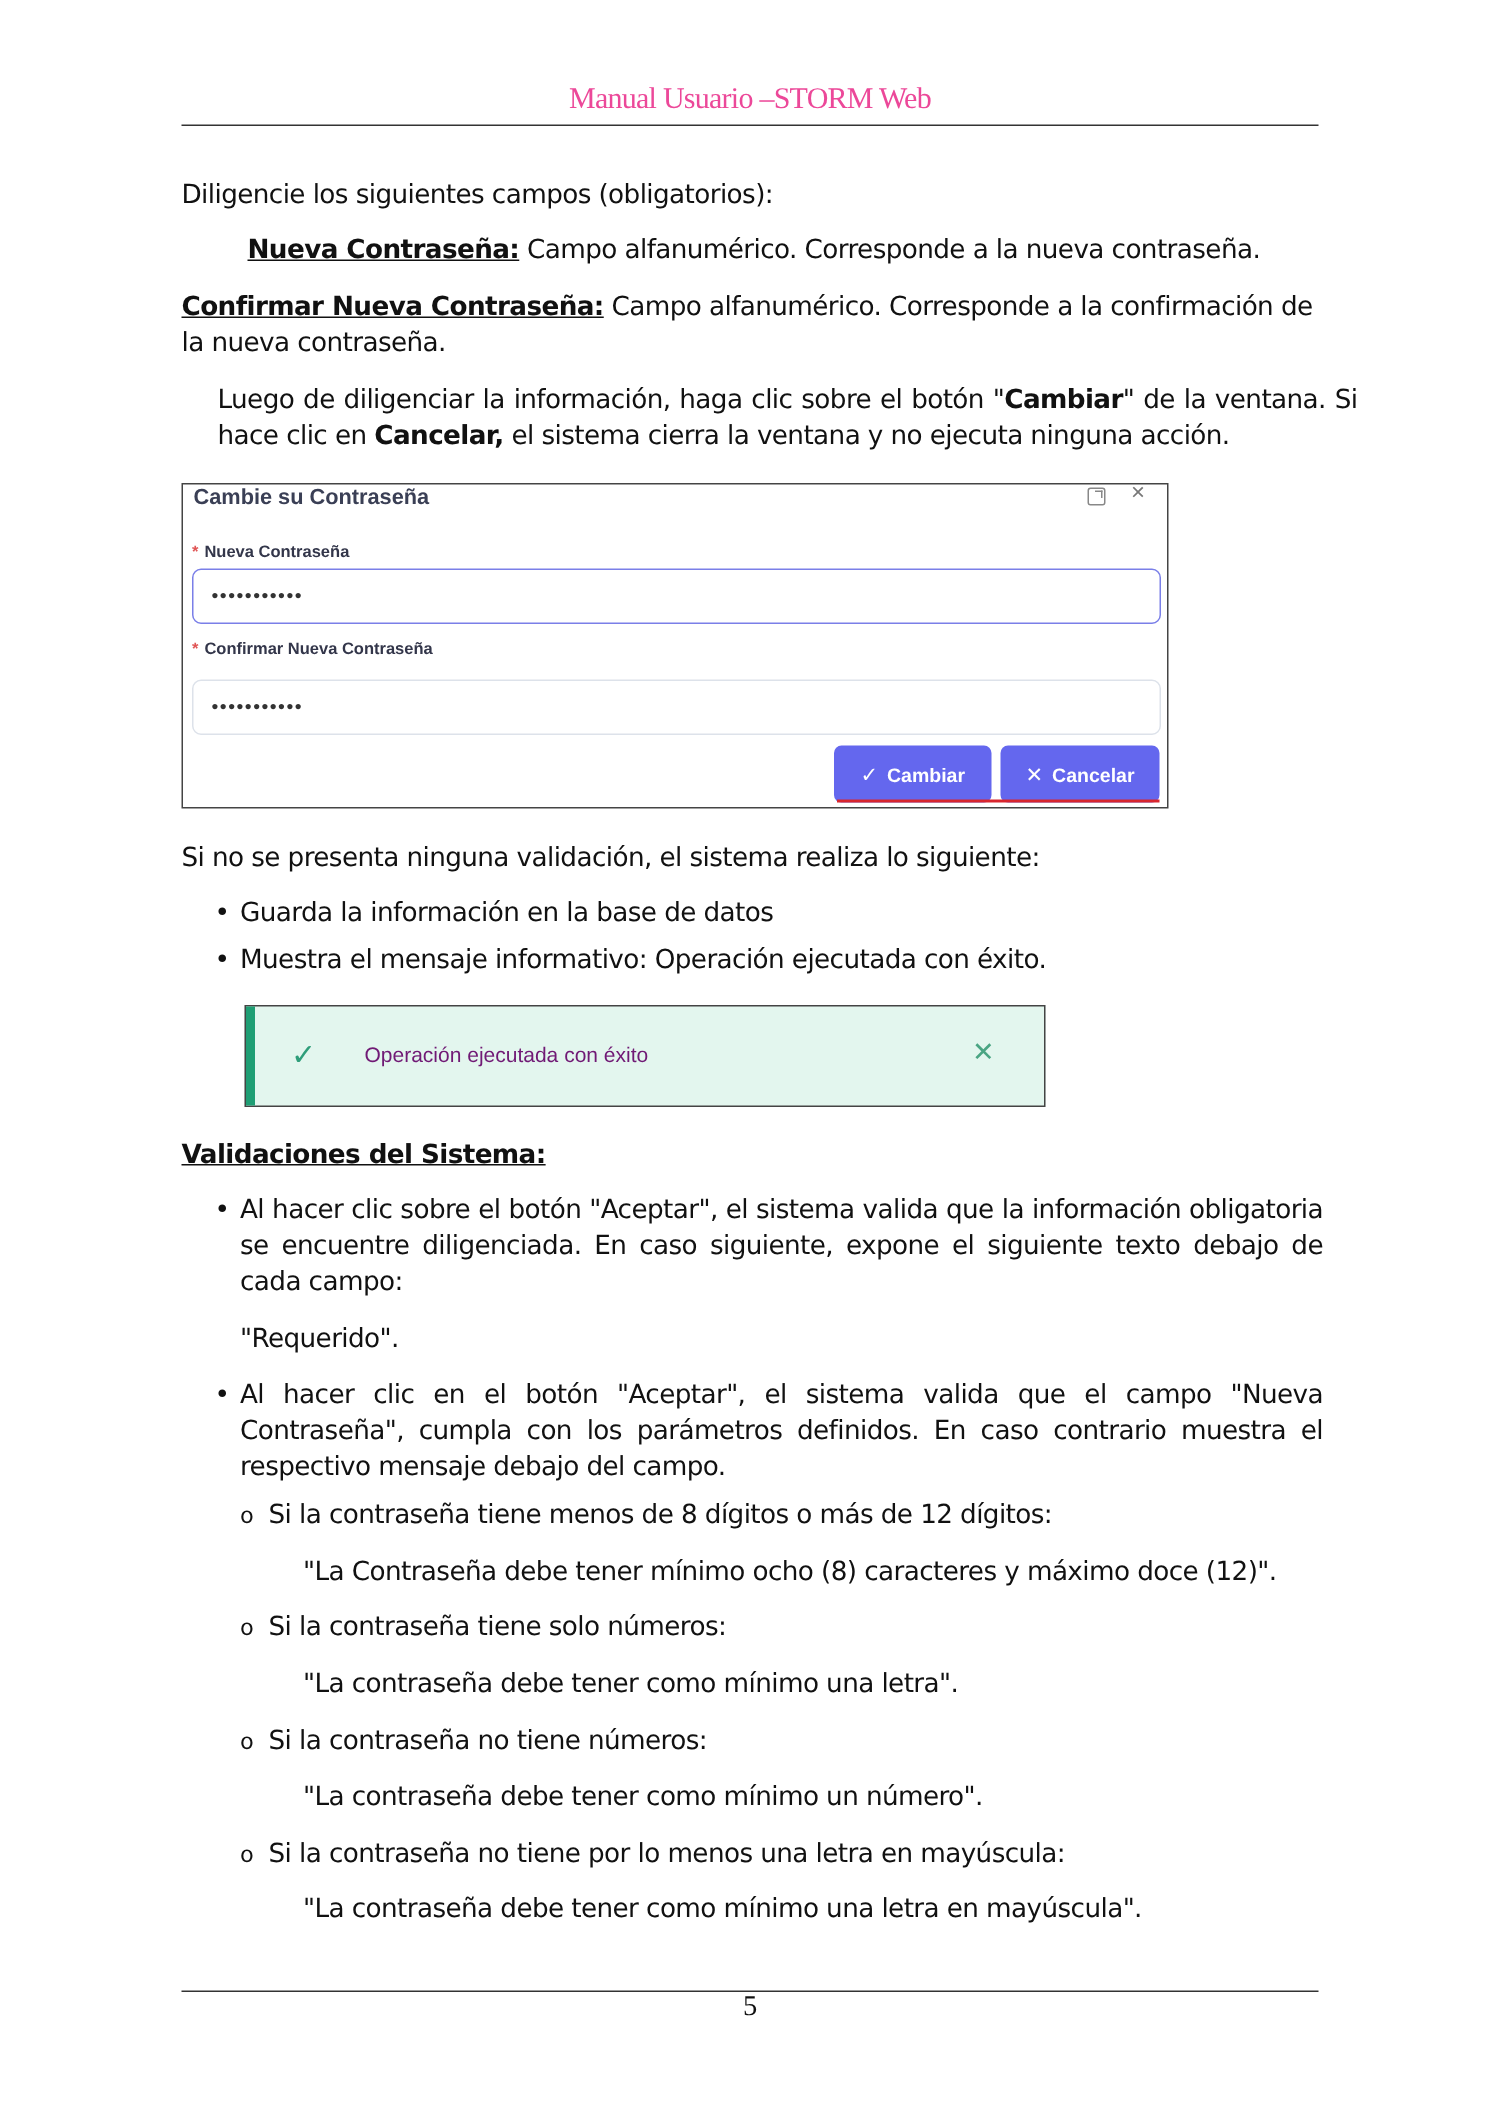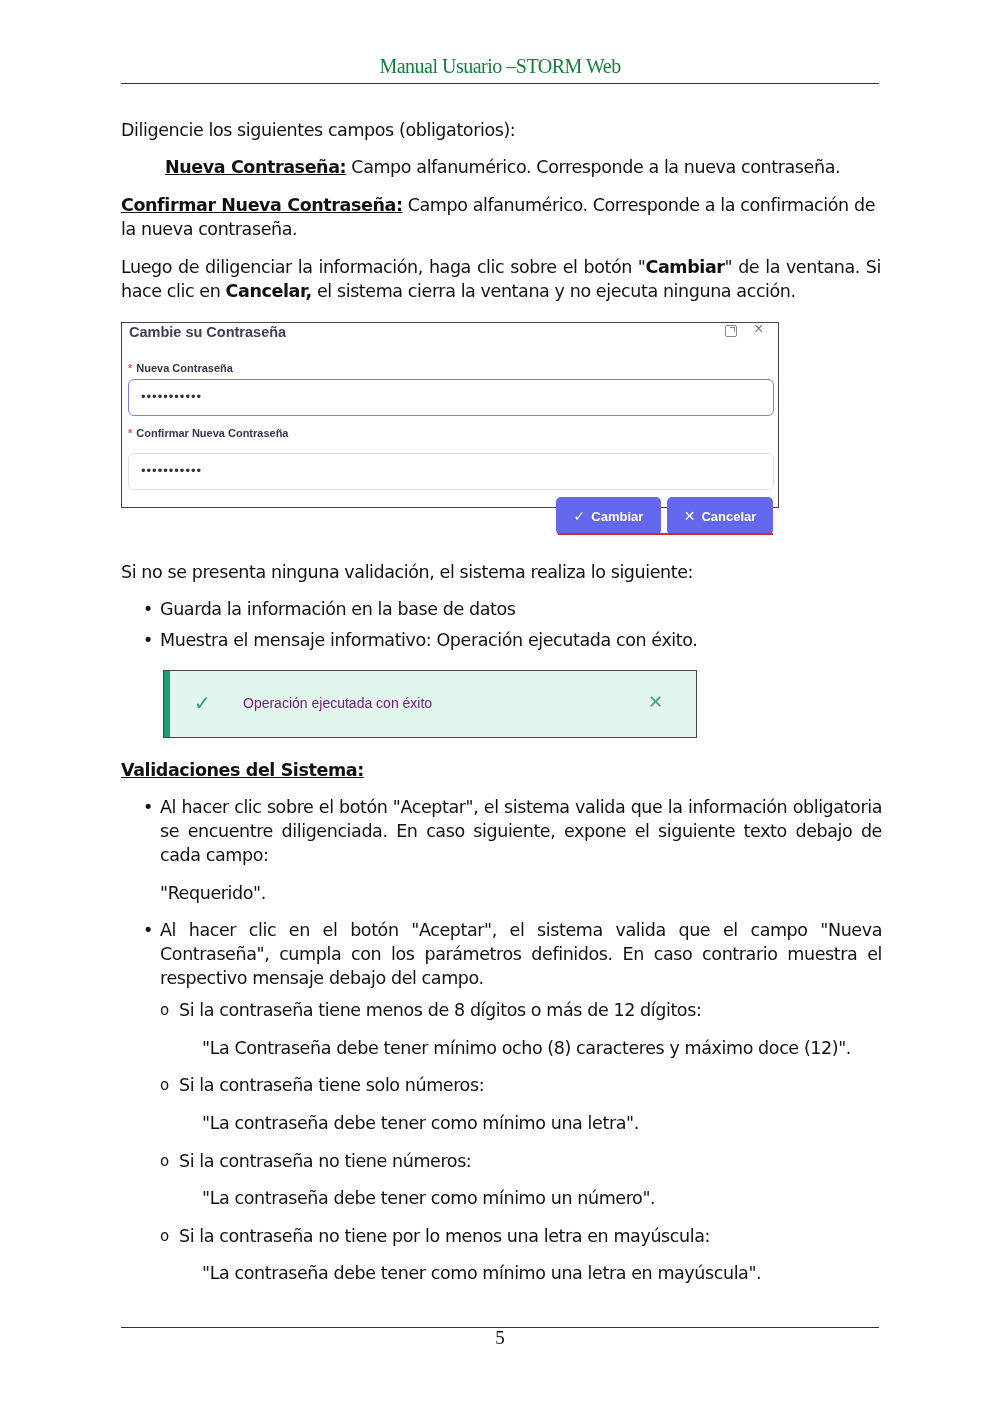--- a/index.html
+++ b/index.html
@@ -1,30 +1,30 @@
 <!DOCTYPE html>
 <html><head>
   <meta charset="utf-8">
   <style>
     * { box-sizing: border-box; margin: 0; padding: 0; }
     html, body { width: 1000px; height: 1414px; background: #ffffff; }
     body { position: relative; font-family: "DejaVu Sans", sans-serif; color: #000; overflow: hidden; }
 
     .header { position: absolute; left: 121px; top: 55px; width: 758px; text-align: center;
-      font-family: "Liberation Serif", serif; font-size: 20px; letter-spacing: -0.5px; color: #15803d; }
+      font-family: "Liberation Serif", serif; font-size: 20px; letter-spacing: -0.5px; color: #ec4899; }
     .header-rule { position: absolute; left: 121px; top: 83px; width: 758px; height: 1px; background: #333; }
 
     .p { position: absolute; left: 121px; width: 760px; font-size: 17.5px; line-height: 24px;
       letter-spacing: -0.4px; color: #111; }
     .u { text-decoration: underline; font-weight: bold; }
     .b { font-weight: bold; }
     .justify { text-align: justify; }
 
     
-    .dialog { position: absolute; left: 121px; top: 322px; width: 658px; height: 186px;
+    .dialog { position: absolute; left: 121px; top: 322px; width: 658px; height: 217px;
       border: 1px solid #444; background: #fff; font-family: "Liberation Sans", sans-serif; }
     .dlg-title { position: absolute; left: 7px; top: 1px; font-size: 14.5px; font-weight: bold; color: #3a3f55; }
     .dlg-max { position: absolute; left: 603px; top: 2px; width: 12px; height: 12px; border: 1.3px solid #888; border-radius: 2px; }
     .dlg-max::after { content: ""; position: absolute; right: 1px; top: 1px; width: 4px; height: 4px; border-top: 1.3px solid #888; border-right: 1.3px solid #888; }
     .dlg-close { position: absolute; left: 632px; top: -3px; font-size: 16px; color: #777; }
     .lbl { position: absolute; left: 6px; font-size: 11px; font-weight: bold; color: #33364a; }
     .lbl .req { color: #e05555; margin-right: 4px; }
     .inp { position: absolute; left: 6px; width: 646px; height: 37px; border-radius: 6px; padding-left: 12px;
       font-size: 13px; letter-spacing: 1px; color: #333; line-height: 33px; }
     .inp.focus { border: 1.5px solid #7a7fe8; }
@@ -62,21 +62,21 @@
 <div class="p" style="top:118px;">Diligencie los siguientes campos (obligatorios):</div>
 
 <div class="p" style="top:155px;margin-left:44px;">
   <span class="u">Nueva Contraseña:</span><span> Campo alfanumérico. Corresponde a la nueva contraseña.</span>
 </div>
 
 <div class="p" style="top:193px;">
   <span class="u">Confirmar Nueva Contraseña:</span><span> Campo alfanumérico. Corresponde a la confirmación de la nueva contraseña.</span>
 </div>
 
-<div class="p justify" style="top:255px;">
+<div class="p justify" style="top:255px;margin-left:24px;">
   <span>Luego de diligenciar la información, haga clic sobre el botón "</span><span class="b">Cambiar</span><span>" de la ventana. Si hace clic en </span><span class="b">Cancelar,</span><span> el sistema cierra la ventana y no ejecuta ninguna acción.</span>
 </div>
 
 <div class="dialog">
   <div class="dlg-title">Cambie su Contraseña</div>
   <div class="dlg-max"></div>
   <div class="dlg-close">×</div>
 
   <div class="lbl" style="top:39px;">
     <span class="req">*</span><span>Nueva Contraseña</span>

